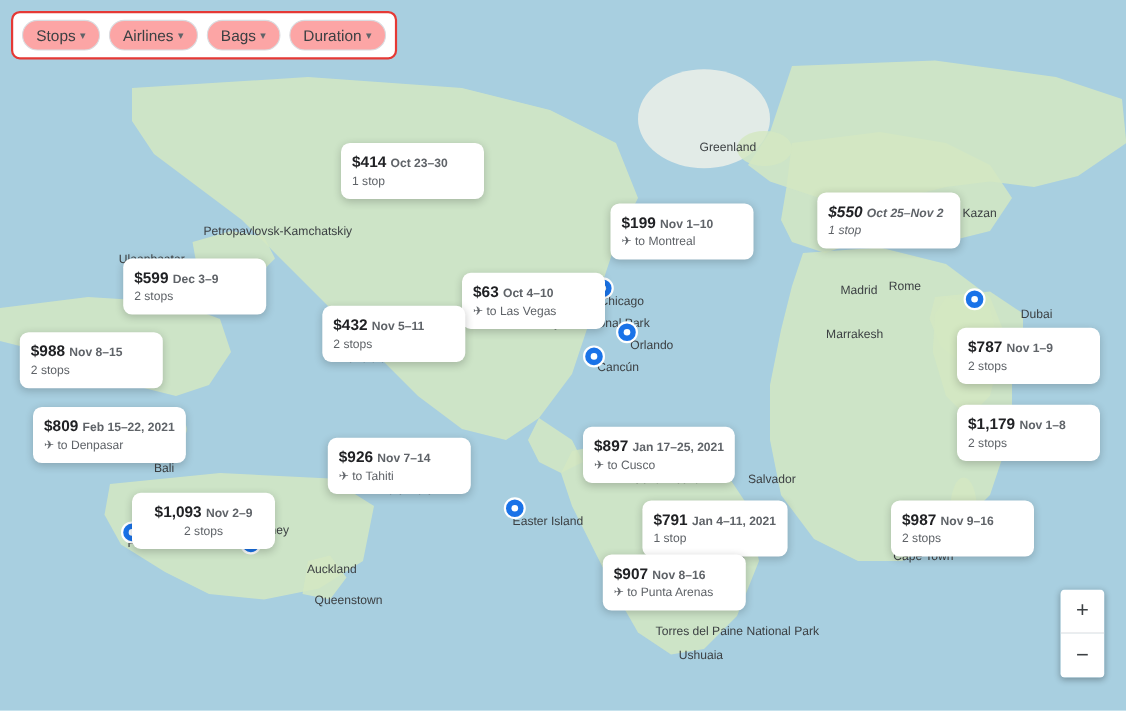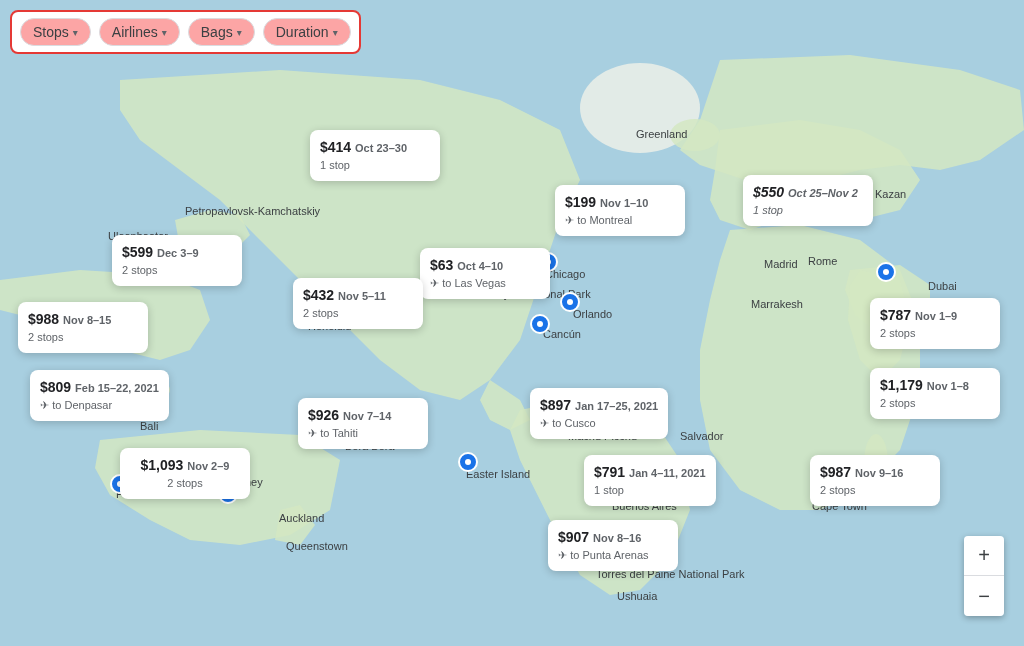--- a/index.html
+++ b/index.html
@@ -275,21 +275,21 @@
       <div class="stops">2 stops</div>
     </div>
       <div class="price-card" style="left: 540px; top: 455px; margin-left: 44px;">
       <div class="price">$791 <span class="dates">Jan 4–11, 2021</span></div>
       <div class="stops">1 stop</div>
     </div>
       <div class="price-card" style="left: 810px; top: 455px;">
       <div class="price">$987 <span class="dates">Nov 9–16</span></div>
       <div class="stops">2 stops</div>
     </div>
-      <div class="price-card" style="left: 548px; top: 520px;">
+      <div class="price-card" style="left: 548px; top: 504px;">
       <div class="price">$907 <span class="dates">Nov 8–16</span></div>
       <div class="dest"><span class="plane-icon"></span>to Punta Arenas</div>
     </div>
     </div>
 
   <div id="city-labels-container">
       <span class="city-label" style="left: 355px; top: 167px;">Anchorage</span>
       <span class="city-label" style="left: 586px; top: 222px;">Quebec City</span>
       <span class="city-label" style="left: 450px; top: 288px;">Grand Canyon National Park</span>
       <span class="city-label" style="left: 545px; top: 268px;">Chicago</span>

